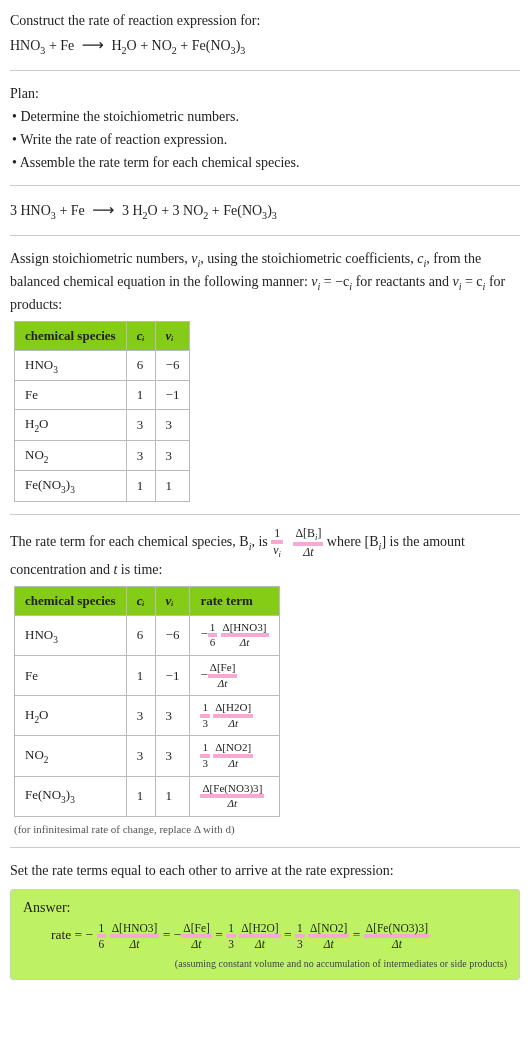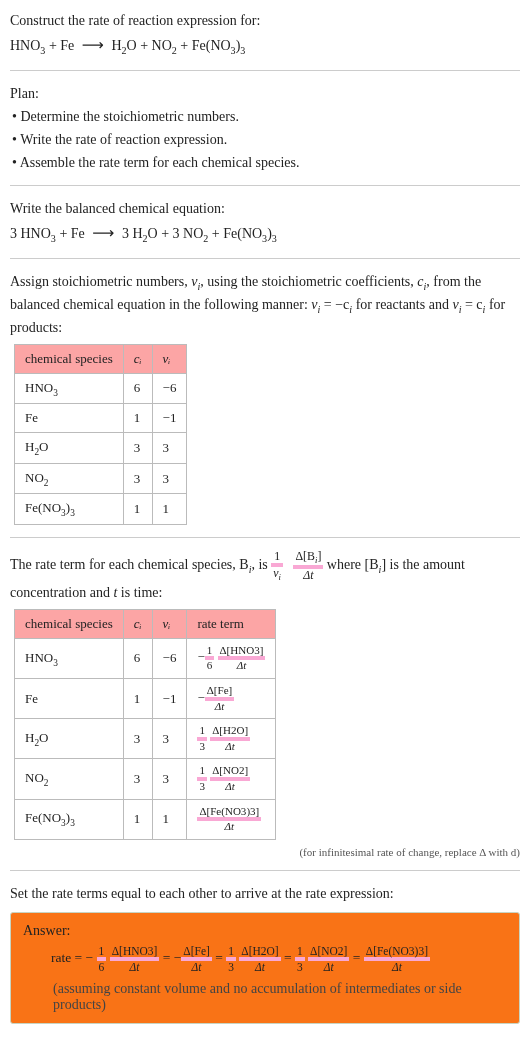--- a/index.html
+++ b/index.html
@@ -25,56 +25,56 @@
     border-collapse: collapse;
     margin: 6px 0 6px 4px;
     font-size: 13px;
   }
   table.data th, table.data td {
     border: 1px solid #bbb;
     padding: 6px 10px;
     text-align: left;
     vertical-align: middle;
   }
-  table.data th { font-weight: normal; background: #fca5a5; }
+  table.data th { font-weight: bold; background: #84cc16; }
   .ci-col, .nu-col { text-align: center; }
   .frac {
     display: inline-block;
     vertical-align: middle;
     text-align: center;
     font-size: 0.85em;
     line-height: 1.05;
   }
   .frac .num { display: block; padding: 0 2px; }
   .frac .den { display: block; border-top: 4px solid #f9a8d4; padding: 0 2px; }
   .rateterm { white-space: nowrap; }
   .small-note {
     font-size: 11px;
     color: #555;
     margin: 4px 0 0 4px;
-    text-align: right;
   }
   .answer-box {
     border: 1px solid #c8d4c2;
-    background: #f97316;
+    background: #bef264;
     border-radius: 3px;
     padding: 10px 12px;
     margin-top: 8px;
   }
   .answer-box .ans-label { margin-bottom: 6px; }
   .answer-box .rate-line {
     margin-left: 28px;
     white-space: nowrap;
     font-size: 13.5px;
   }
   .answer-box .assume {
-    font-size: 14px;
+    font-size: 10px;
     color: #444;
     margin-top: 8px;
     margin-left: 30px;
+    text-align: right;
   }
   .ital { font-style: italic; }
 </style>
 </head>
 <body>
 
 <div class="section">
   <div class="line">Construct the rate of reaction expression for:</div>
   <div class="line">
     <span>HNO</span><sub>3</sub><span> + Fe </span><span class="arrow">⟶</span><span> H</span><sub>2</sub><span>O + NO</span><sub>2</sub><span> + Fe(NO</span><sub>3</sub><span>)</span><sub>3</sub>
@@ -84,21 +84,20 @@
 
 <div class="section">
   <div class="line">Plan:</div>
   <div class="line bullet">• Determine the stoichiometric numbers.</div>
   <div class="line bullet">• Write the rate of reaction expression.</div>
   <div class="line bullet">• Assemble the rate term for each chemical species.</div>
 </div>
 <hr>
 
 <div class="section">
-  <div class="line">Write the balanced chemical equation:</div>
   <div class="line">
     <span>3 HNO</span><sub>3</sub><span> + Fe </span><span class="arrow">⟶</span><span> 3 H</span><sub>2</sub><span>O + 3 NO</span><sub>2</sub><span> + Fe(NO</span><sub>3</sub><span>)</span><sub>3</sub>
   </div>
 </div>
 <hr>
 
 <div class="section">
   <div class="line">
     <span>Assign stoichiometric numbers, </span><span class="ital">ν</span><sub class="ital">i</sub><span>, using the stoichiometric coefficients, </span><span class="ital">c</span><sub class="ital">i</sub><span>, from the balanced chemical equation in the following manner: </span><span class="ital">ν</span><sub class="ital">i</sub><span> = −c</span><sub class="ital">i</sub><span> for reactants and </span><span class="ital">ν</span><sub class="ital">i</sub><span> = c</span><sub class="ital">i</sub><span> for products:</span>
   </div>

